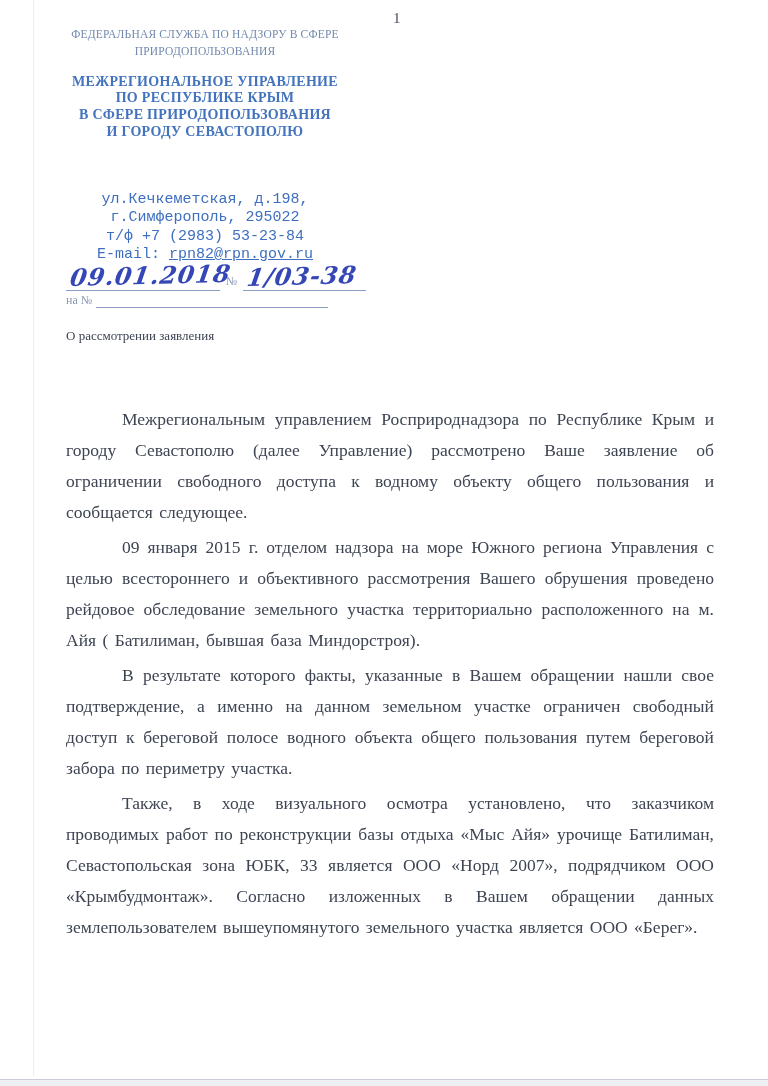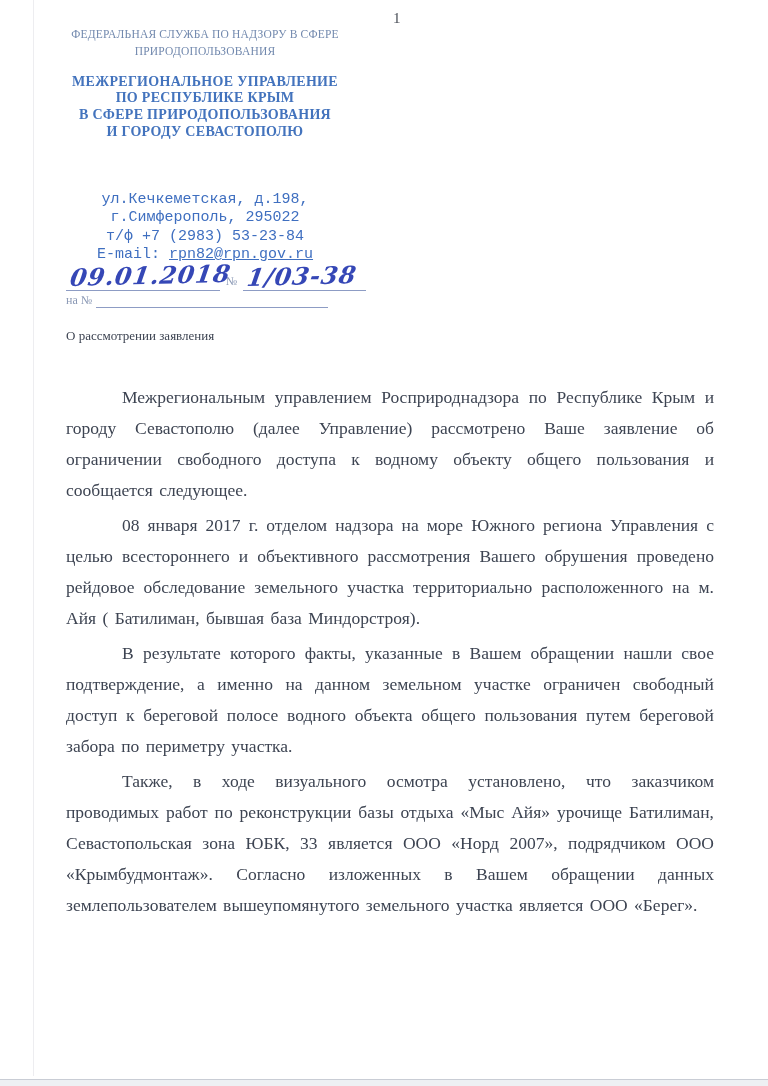--- a/index.html
+++ b/index.html
@@ -128,21 +128,21 @@
   .subject {
     position: absolute;
     left: 66px;
     top: 328px;
     font-size: 13px;
     color: #3d4452;
   }
   .body-text {
     position: absolute;
     left: 66px;
-    top: 382px;
+    top: 404px;
     width: 648px;
     font-size: 17.5px;
     line-height: 31px;
     color: #3d4452;
     text-align: justify;
   }
   .body-text p {
     margin: 0 0 4px 0;
     text-indent: 56px;
     word-spacing: 2px;
@@ -185,20 +185,20 @@
     <div class="reply-row">
       <span>на №</span>
       <span class="reply-line"></span>
     </div>
   </div>
 
   <div class="subject">О рассмотрении заявления</div>
 
   <div class="body-text">
     <p>Межрегиональным управлением Росприроднадзора по Республике Крым и городу Севастополю (далее Управление) рассмотрено Ваше заявление об ограничении свободного доступа к водному объекту общего пользования и сообщается следующее.</p>
-    <p>08 января 2017 г. отделом надзора на море Южного региона Управления с целью всестороннего и объективного рассмотрения Вашего обрушения проведено рейдовое обследование земельного участка территориально расположенного на м. Айя ( Батилиман, бывшая база Миндорстроя).</p>
+    <p>09 января 2015 г. отделом надзора на море Южного региона Управления с целью всестороннего и объективного рассмотрения Вашего обрушения проведено рейдовое обследование земельного участка территориально расположенного на м. Айя ( Батилиман, бывшая база Миндорстроя).</p>
     <p>В результате которого факты, указанные в Вашем обращении нашли свое подтверждение, а именно на данном земельном участке ограничен свободный доступ к береговой полосе водного объекта общего пользования путем береговой забора по периметру участка.</p>
     <p>Также, в ходе визуального осмотра установлено, что заказчиком проводимых работ по реконструкции базы отдыха «Мыс Айя» урочище Батилиман, Севастопольская зона ЮБК, 33 является ООО «Норд 2007», подрядчиком ООО «Крымбудмонтаж». Согласно изложенных в Вашем обращении данных землепользователем вышеупомянутого земельного участка является ООО «Берег».</p>
   </div>
 
   <div class="scan-edge-bottom"></div>
 
 </div>
 
 </body></html>

